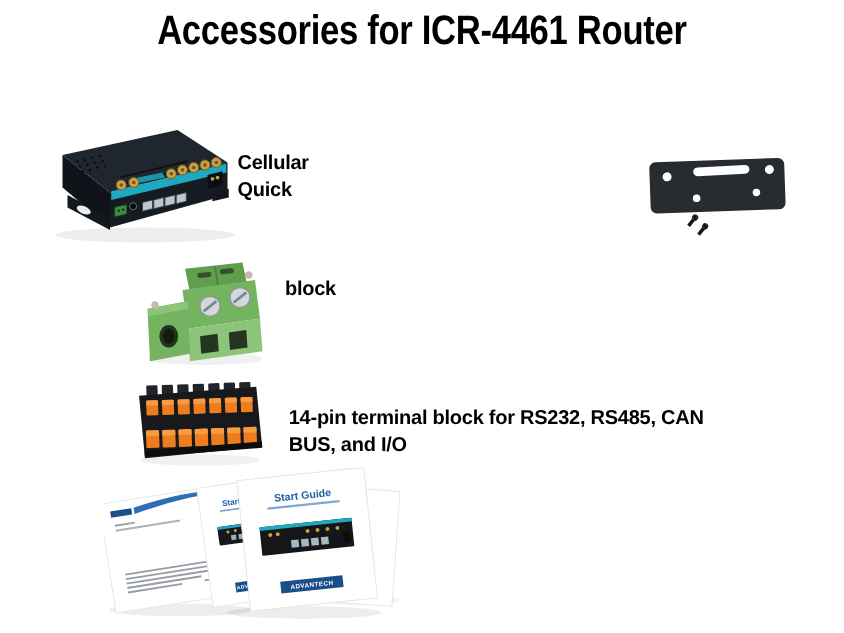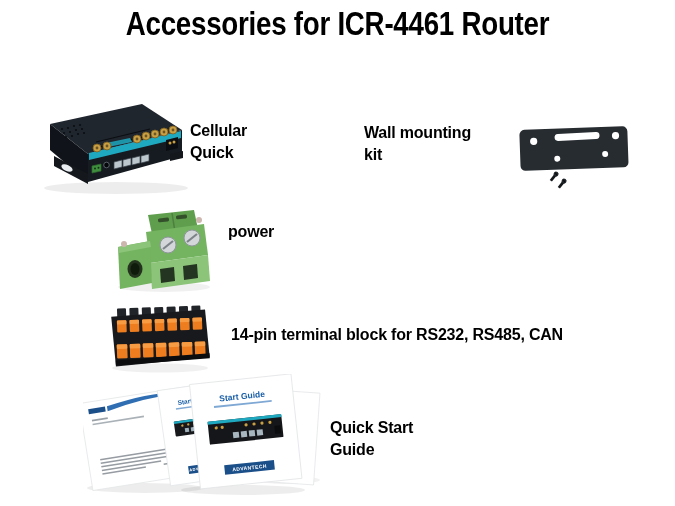--- a/index.html
+++ b/index.html
@@ -104,24 +104,20 @@
     <polygon points="34,58 68,76 68,86 34,68" fill="#14181d"></polygon>
     <ellipse cx="47" cy="70" rx="6" ry="3" fill="#e9edf0" transform="rotate(24 47 70)"></ellipse>
     <polygon points="150,56 163,53 163,60 150,63" fill="#14181d"></polygon>
   </svg>
 
   <div class="label" style="left:190px;top:120px">
     <div>Cellular</div>
     <div>Quick</div>
   </div>
 
-  <div class="label" style="left:364px;top:122px">
-    <div>Wall mounting</div>
-    <div>kit</div>
-  </div>
 
   <svg class="img" style="left:516px;top:120px" width="122" height="72" viewBox="0 0 122 72" role="img">
     <g transform="rotate(-2 60 30)">
       <rect x="4" y="8" width="108" height="41" rx="5" class="c-bracket"></rect>
       <circle cx="18" cy="20" r="3.6" fill="#fff"></circle>
       <circle cx="100" cy="17" r="3.6" fill="#fff"></circle>
       <rect x="39" y="13" width="45" height="7" rx="3.5" fill="#fff" transform="rotate(-1 61 16)"></rect>
       <circle cx="41" cy="38" r="3" fill="#fff"></circle>
       <circle cx="89" cy="35" r="3" fill="#fff"></circle>
     </g>
@@ -153,21 +149,21 @@
     <polygon points="81,59 95,57 96,71 82,73" fill="#243621"></polygon>
     <polygon points="16,40 48,34 50,76 18,82" class="c-green"></polygon>
     <polygon points="16,40 48,34 49,40 17,46" class="c-green-l"></polygon>
     <ellipse cx="33" cy="62" rx="7.5" ry="9" fill="#23331e"></ellipse>
     <ellipse cx="33" cy="62" rx="4.5" ry="6" fill="#101c0b"></ellipse>
     <circle cx="22" cy="37" r="3" fill="#cdb6ad"></circle>
     <circle cx="97" cy="13" r="3" fill="#cdb6ad"></circle>
   </svg>
 
   <div class="label" style="left:228px;top:221px">
-    <div>power</div>
+    <div>block</div>
   </div>
 
   <svg class="img" style="left:102px;top:302px" width="116" height="72" viewBox="0 0 116 72" role="img">
     <ellipse cx="58" cy="66" rx="48" ry="4.5" fill="#000" opacity=".06"></ellipse>
     <g transform="rotate(-2 58 36)">
       <g fill="#212428">
         <rect x="16" y="5" width="9" height="12" rx="1"></rect>
           <rect x="28.4" y="5" width="9" height="12" rx="1"></rect>
         <rect x="40.8" y="5" width="9" height="12" rx="1"></rect>
           <rect x="53.2" y="5" width="9" height="12" rx="1"></rect>
@@ -207,20 +203,21 @@
           <rect x="79.5" y="41" width="10.5" height="4.5" rx="1" class="c-orange-l"></rect>
         <rect x="92.5" y="41" width="10.5" height="14" rx="1" class="c-orange"></rect>
           <rect x="92.5" y="41" width="10.5" height="4.5" rx="1" class="c-orange-l"></rect>
       </g>
       <polygon points="13,57 107,53 107,58 13,62" fill="#0a0c0e"></polygon>
     </g>
   </svg>
 
   <div class="label" style="left:231px;top:324px">
     <div>14-pin terminal block for RS232, RS485, CAN</div>
+    <div>BUS, and I/O</div>
   </div>
 
   <svg class="img" style="left:83px;top:374px" width="240" height="128" viewBox="0 0 240 128" role="img">
     <ellipse cx="62" cy="114" rx="58" ry="5" fill="#000" opacity=".07"></ellipse>
     <ellipse cx="160" cy="116" rx="62" ry="5" fill="#000" opacity=".07"></ellipse>
     <ellipse cx="205" cy="106" rx="32" ry="4" fill="#000" opacity=".05"></ellipse>
 
     <g transform="rotate(4 190 60)">
       <rect x="150" y="16" width="84" height="92" fill="#fff" stroke="#e4e6e8" stroke-width=".8"></rect>
       <rect x="206" y="86" width="9" height="3.5" class="c-advblue"></rect>
@@ -278,18 +275,14 @@
           <rect x="158" y="57" width="6" height="6" fill="#a8b6bf"></rect>
         <rect x="166" y="57" width="6" height="6" fill="#a8b6bf"></rect>
           <rect x="174" y="57" width="6" height="6" fill="#a8b6bf"></rect>
         <rect x="192" y="55" width="6" height="8" fill="#0a0c0e"></rect>
       </g>
       <rect x="138" y="89" width="50" height="9.5" class="c-advblue"></rect>
       <text x="163" y="95.8" font-size="5" text-anchor="middle" class="gbrand">ADVANTECH</text>
     </g>
   </svg>
 
-  <div class="label" style="left:330px;top:417px">
-    <div>Quick Start</div>
-    <div>Guide</div>
-  </div>
 
 </div>
 
 </body></html>

